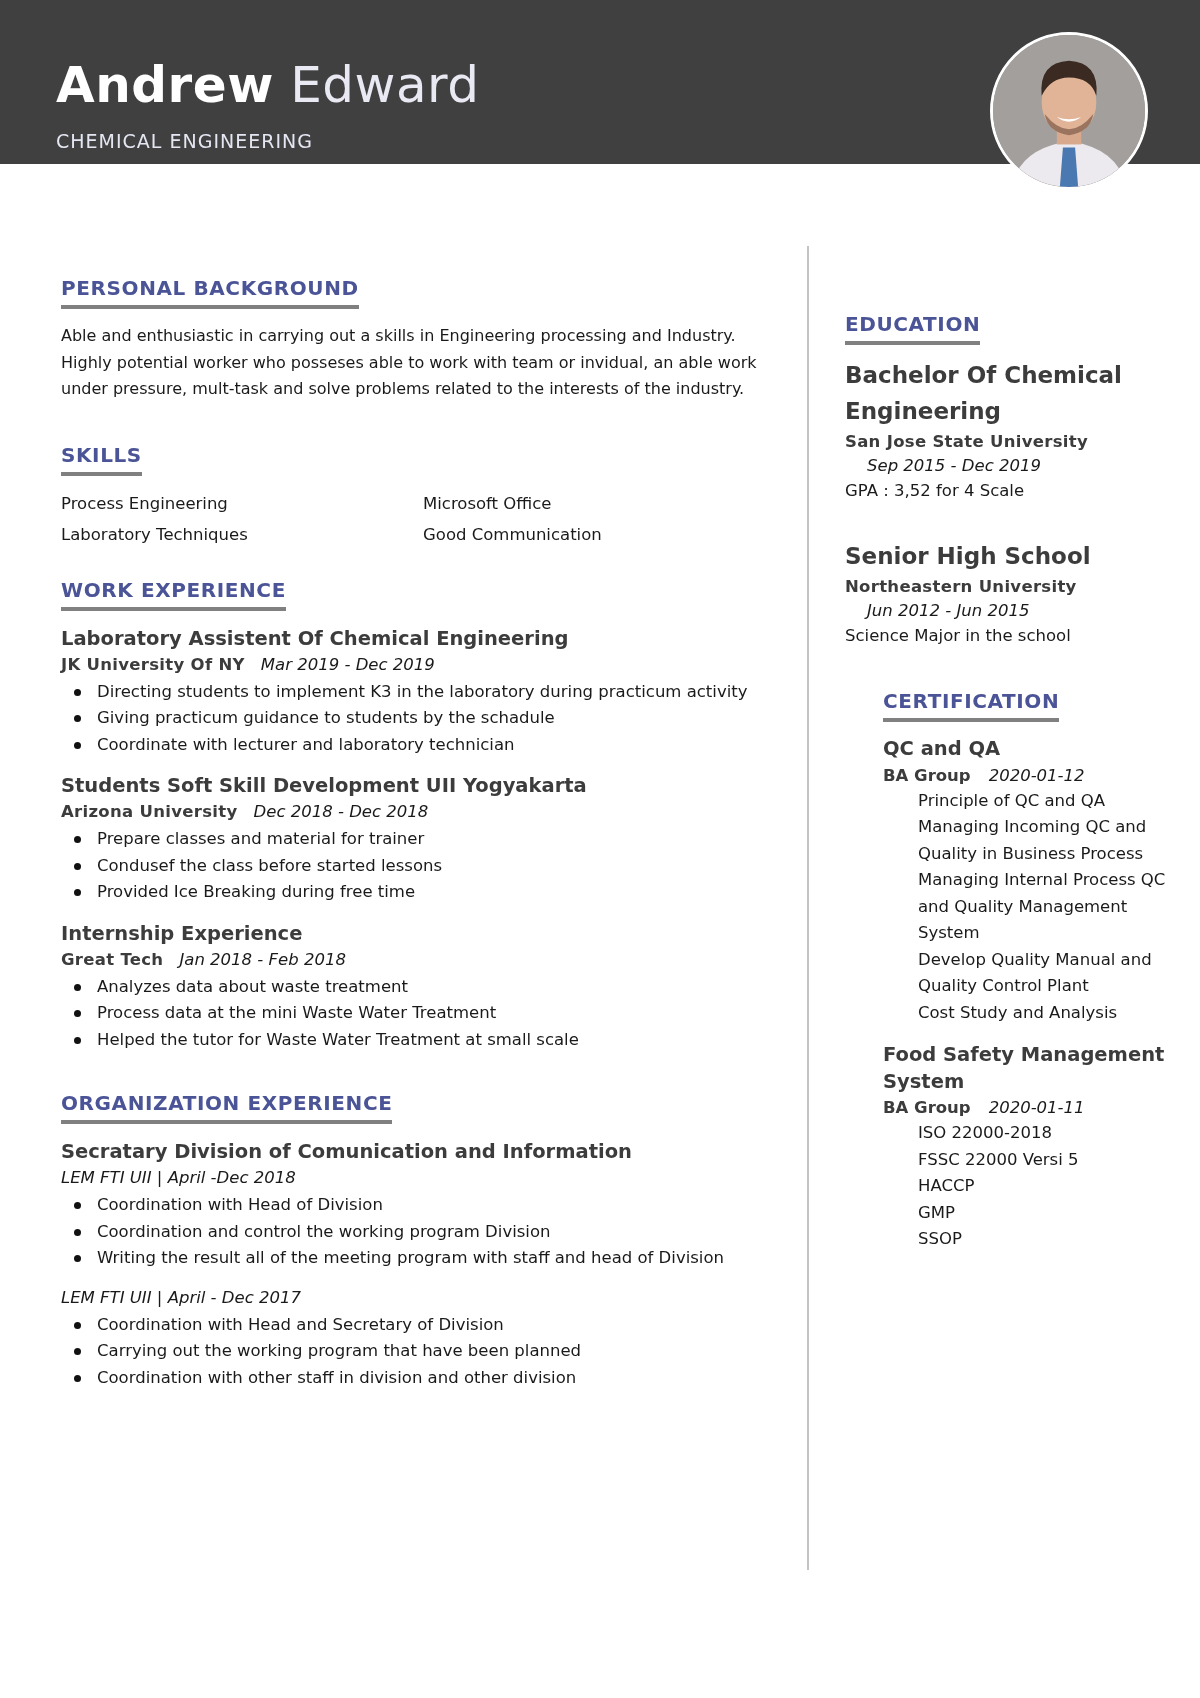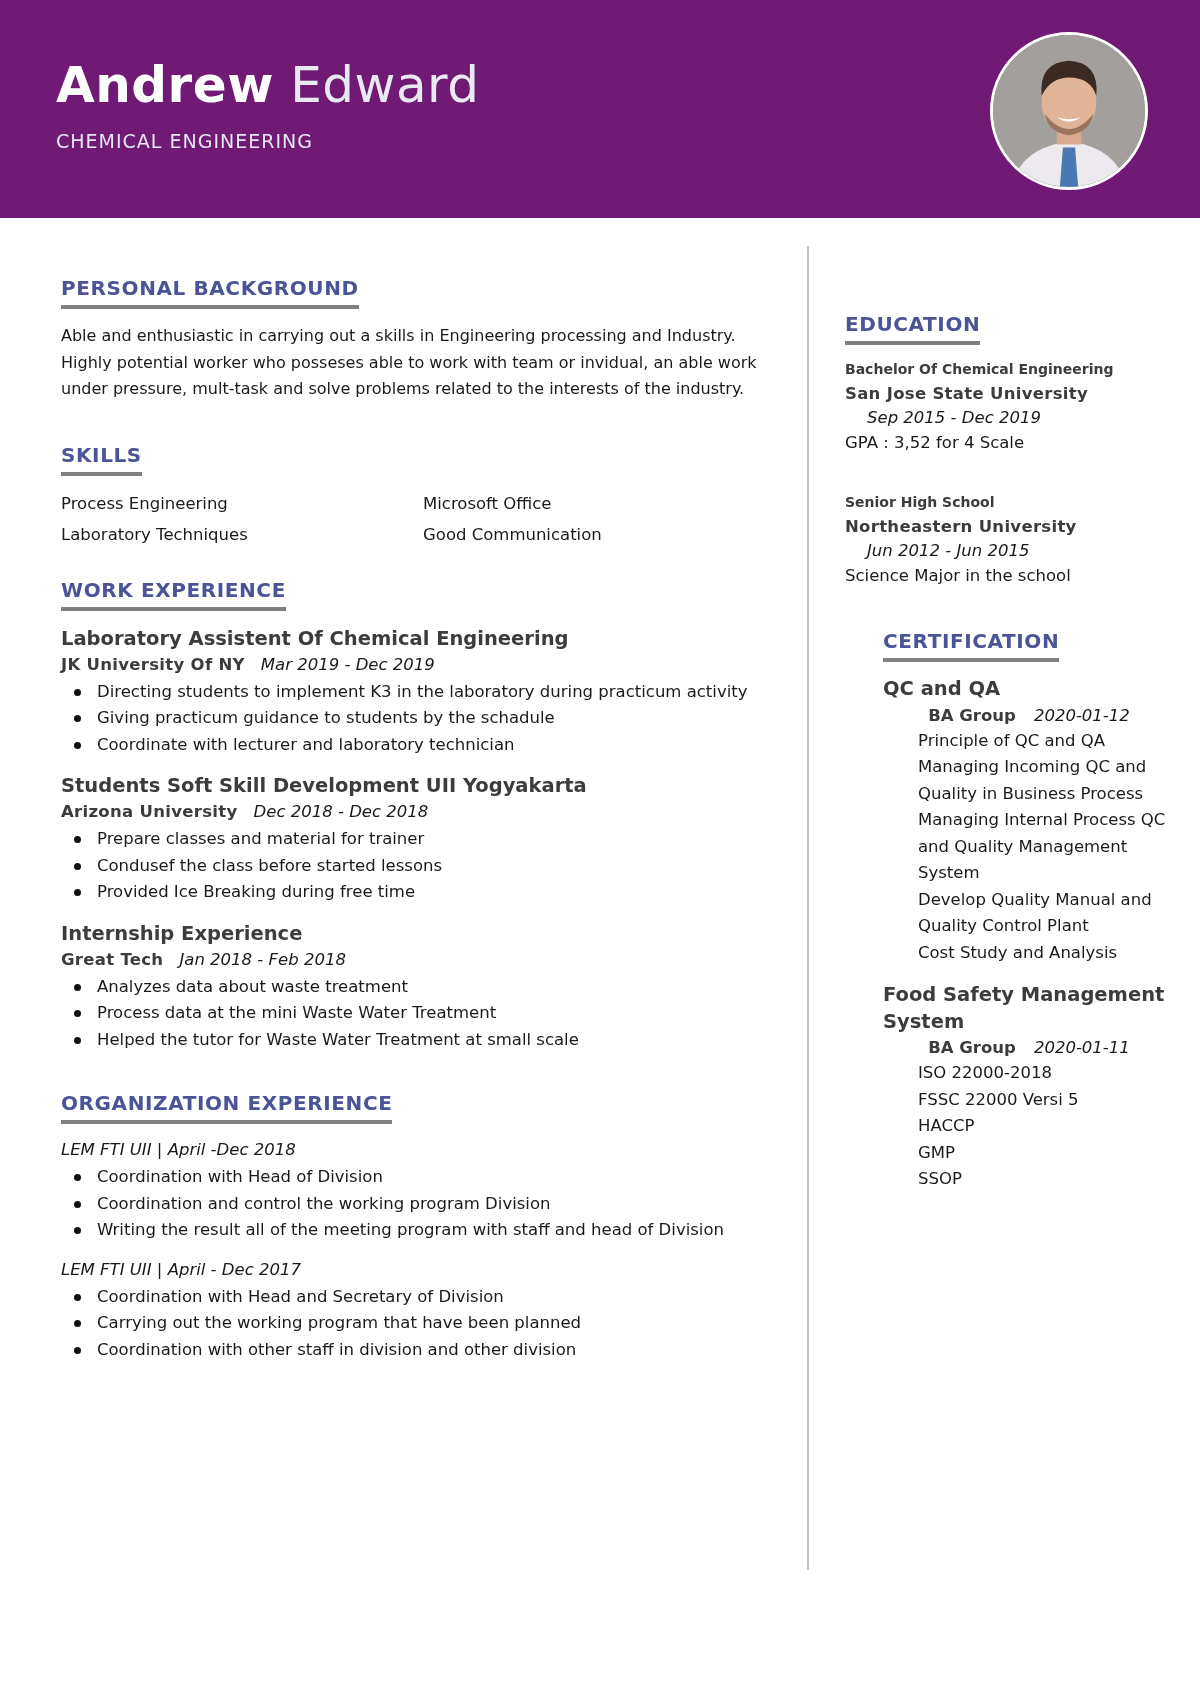--- a/index.html
+++ b/index.html
@@ -1,19 +1,19 @@
 <!DOCTYPE html>
 <html><head>
 <meta charset="utf-8">
 <style>
   * { box-sizing: border-box; margin: 0; padding: 0; }
   html, body { width: 1200px; height: 1698px; background: #ffffff; }
   body { font-family: "DejaVu Sans", "Liberation Sans", sans-serif; color: #1a1a1a; position: relative; overflow: hidden; }
 
-  .header { position: absolute; left: 0; top: 0; width: 1200px; height: 218px; background: #701a75; }
+  .header { position: absolute; left: 0; top: 0; width: 1200px; height: 164px; background: #404040; }
   .name { position: absolute; left: 56px; top: 56px; font-size: 50px; color: #ffffff; letter-spacing: 0.5px; white-space: nowrap; }
   .name .first { font-weight: bold; }
   .name .last { font-weight: normal; color: #e8e9f2; }
   .subtitle { position: absolute; left: 56px; top: 130px; font-size: 19px; color: #e4e6f2; letter-spacing: 1px; }
 
   .avatar { position: absolute; left: 990px; top: 32px; width: 158px; height: 158px; border-radius: 50%; border: 3px solid #ffffff; background: #9a9a9a; overflow: hidden; }
   .avatar svg { width: 100%; height: 100%; display: block; }
 
   .divider { position: absolute; left: 807px; top: 246px; width: 2px; height: 1324px; background: #c4c4c4; }
 
@@ -34,28 +34,28 @@
   .org-meta { font-style: italic; font-size: 16.5px; line-height: 24px; color: #1a1a1a; }
   ul.bullets { list-style: none; margin-top: 2px; }
   ul.bullets li { position: relative; padding-left: 36px; font-size: 16.5px; line-height: 26.5px; }
   ul.bullets li::before { content: ""; position: absolute; left: 13px; top: 10px; width: 7px; height: 7px; border-radius: 50%; background: #111; }
   .org-bullets { margin-top: 10px; }
 
   .contact-list { margin-top: 12px; }
   .contact-list div { font-size: 16.5px; line-height: 30.5px; }
 
   .edu { margin-top: 12px; }
-  .edu-title { font-weight: bold; font-size: 14px; color: #3c3c3c; line-height: 24px; }
+  .edu-title { font-weight: bold; font-size: 23px; color: #3c3c3c; line-height: 36px; }
   .edu-school { font-weight: bold; font-size: 16.5px; color: #3c3c3c; line-height: 25px; letter-spacing: 0.3px; }
   .edu-date { font-style: italic; font-size: 16.5px; line-height: 24px; padding-left: 22px; }
   .edu-note { font-size: 16.5px; line-height: 26px; }
 
   .cert { margin-top: 14px; }
   .cert-title { font-weight: bold; font-size: 19.5px; color: #3c3c3c; line-height: 26.5px; }
-  .cert-meta { font-size: 16.5px; line-height: 25px; text-align: center; }
+  .cert-meta { font-size: 16.5px; line-height: 25px; }
   .cert-org { font-weight: bold; color: #3c3c3c; }
   .cert-date { font-style: italic; margin-left: 18px; }
   .cert-items div { font-size: 16.5px; line-height: 26.5px; padding-left: 35px; }
 </style>
 </head>
 <body>
 
 <div class="header">
   <div class="name"><span class="first">Andrew</span> <span class="last">Edward</span></div>
   <div class="subtitle">CHEMICAL ENGINEERING</div>
@@ -123,20 +123,21 @@
         <li>Process data at the mini Waste Water Treatment</li>
         <li>Helped the tutor for Waste Water Treatment at small scale</li>
       </ul>
     </div>
   </section>
 
   <section style="margin-top:38px;">
     <div class="section-title">ORGANIZATION EXPERIENCE</div>
 
     <div class="job">
+      <div class="job-title">Secratary Division of Comunication and Information</div>
       <div class="org-meta">LEM FTI UII | April -Dec 2018</div>
       <ul class="bullets org-bullets">
         <li>Coordination with Head of Division</li>
         <li>Coordination and control the working program Division</li>
         <li>Writing the result all of the meeting program with staff and head of Division</li>
       </ul>
     </div>
 
     <div class="job">
       <div class="org-meta">LEM FTI UII | April - Dec 2017</div>

